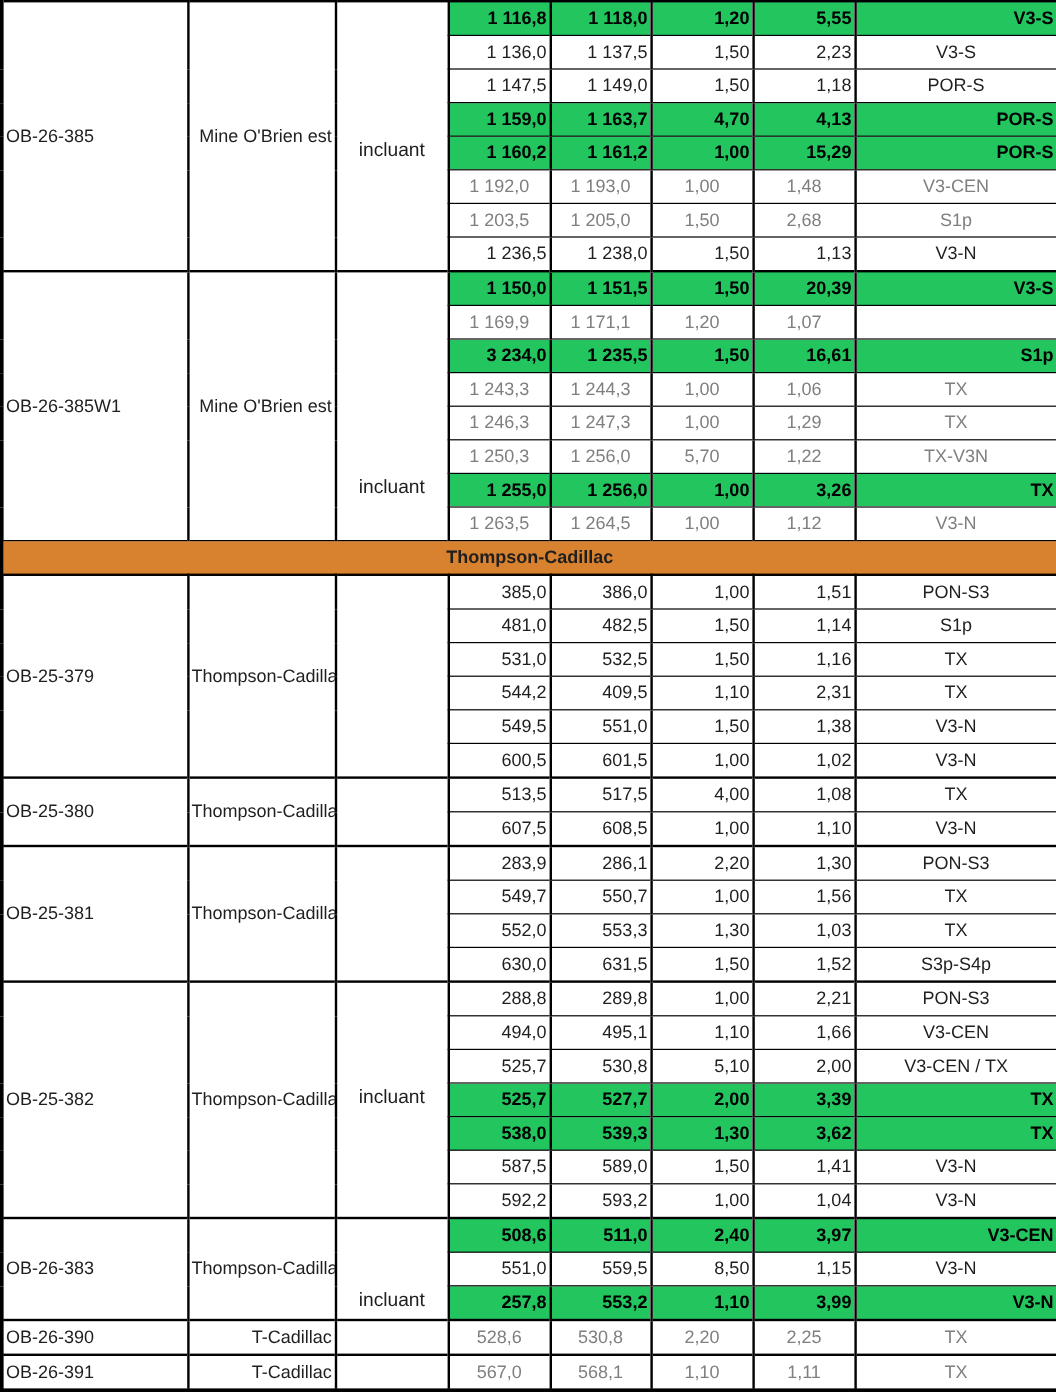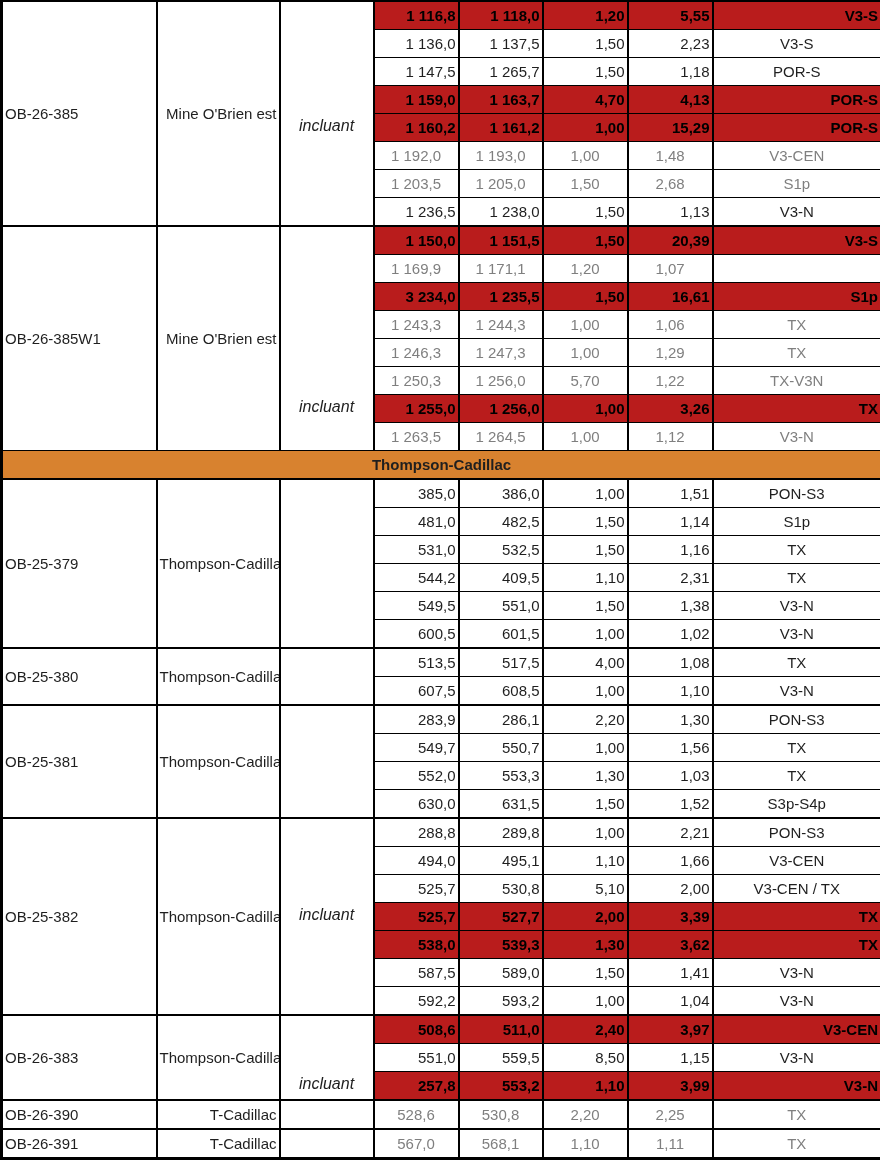--- a/index.html
+++ b/index.html
@@ -38,29 +38,28 @@
   tr.block-start td { border-top: 2px solid #000; }
 
   td.hole { text-align: left; white-space: nowrap; }
   td.zone { text-align: right; white-space: normal; line-height: 19px; padding: 0 6px; }
   td.incl { position: relative; }
   span.incluant {
     position: absolute;
     left: 0; right: 0;
     transform: translateY(-50%);
     text-align: center;
-    font-style: italic;
     font-size: 16px;
     color: #1f1f1f;
   }
   td.num { text-align: right; padding-right: 9px; }
   td.vein { text-align: center; }
 
   tr.hl td.num, tr.hl td.vein {
-    background: #b91c1c;
+    background: #22c55e;
     font-weight: 700;
     color: #000000;
     text-align: right;
   }
   tr.muted td.num, tr.muted td.vein { color: #7f7f7f; text-align: center; }
 
   tr.band-row { height: 26px; }
   td.band {
     border-top: 2px solid #000;
     border-bottom: 2px solid #000;
@@ -101,21 +100,21 @@
         </tr>
         <tr class="n">
           <td class="num">1 136,0</td>
           <td class="num">1 137,5</td>
           <td class="num">1,50</td>
           <td class="num">2,23</td>
           <td class="vein">V3-S</td>
         </tr>
         <tr class="n">
           <td class="num">1 147,5</td>
-          <td class="num">1 265,7</td>
+          <td class="num">1 149,0</td>
           <td class="num">1,50</td>
           <td class="num">1,18</td>
           <td class="vein">POR-S</td>
         </tr>
         <tr class="hl">
           <td class="num">1 159,0</td>
           <td class="num">1 163,7</td>
           <td class="num">4,70</td>
           <td class="num">4,13</td>
           <td class="vein">POR-S</td>

